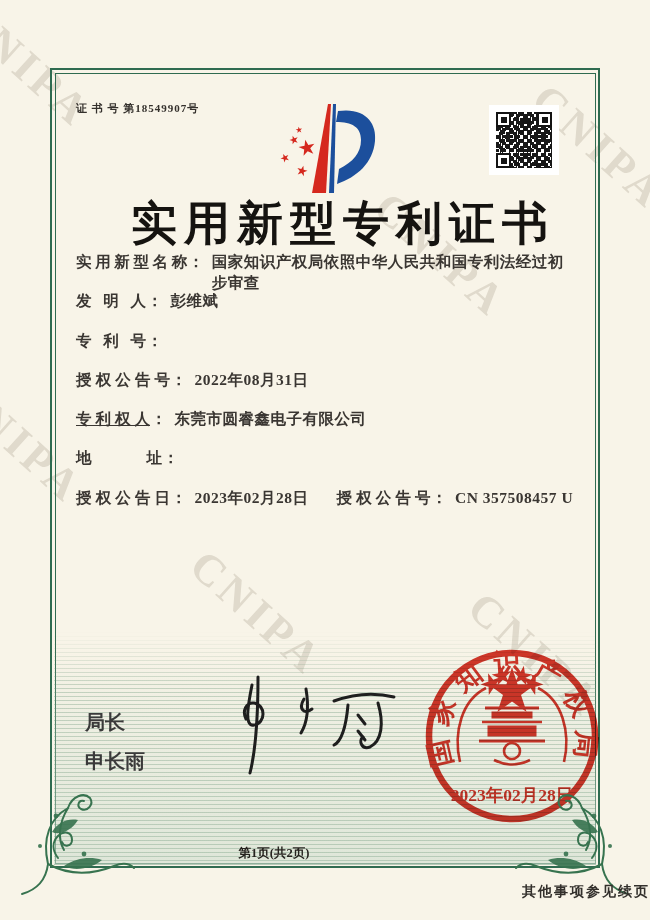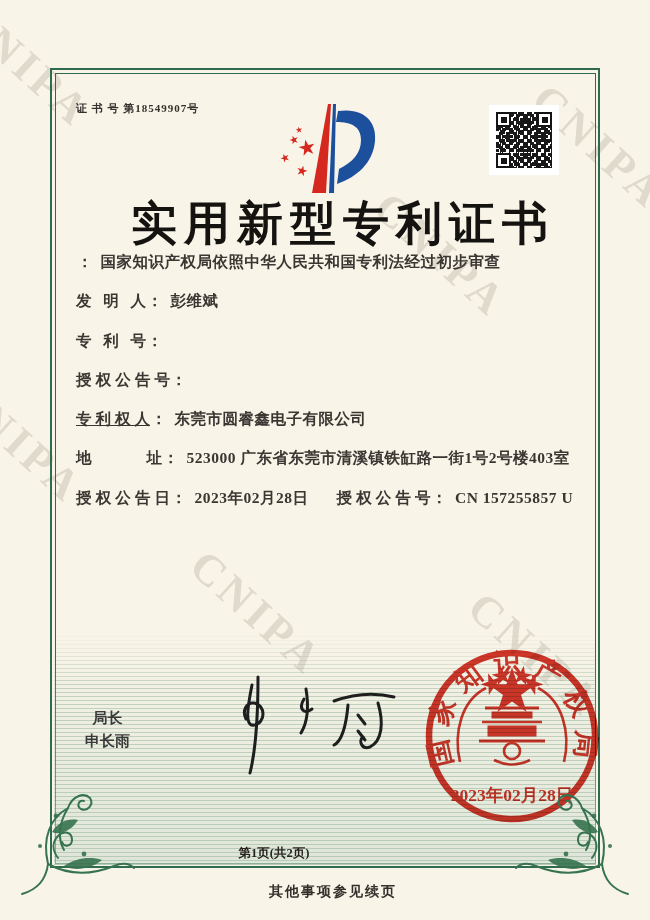--- a/index.html
+++ b/index.html
@@ -75,37 +75,37 @@
   
   .paras { position:absolute; left:78px; top:526px; width:494px; }
   .paras p {
     text-indent:2em; font-size:13.5px; line-height:1.83; letter-spacing:0.8px;
     color:#2d2a26; margin-bottom:3px; text-align:justify;
   }
   
   .signer {
     position:absolute; left:85px; top:709px;
     font-family:"Liberation Sans","DejaVu Sans",sans-serif;
-    font-size:15px; font-weight:bold; color:#3a3a3a;text-align:center;
-  }
-  .signer div + div { margin-top:4px; }
+    font-size:20px; font-weight:bold; color:#3a3a3a;
+  }
+  .signer div + div { margin-top:12px; }
   .signature { position:absolute; left:208px; top:670px; width:200px; height:112px; }
   
   .seal {
     position:absolute; left:424px; top:648px; width:176px; height:176px;
     mix-blend-mode:multiply; opacity:0.93;
   }
   
   .page-ind {
     position:absolute; left:50px; top:845px; width:448px;
     text-align:center; font-size:12.5px; font-weight:600; color:#26231f;
   }
   .footer-note {
     position:absolute; left:0; top:883px; width:650px;
-    text-align:center; font-size:14px; font-weight:600; letter-spacing:2px; color:#33302c;padding-left:16px;
+    text-align:right; font-size:14px; font-weight:600; letter-spacing:2px; color:#33302c;padding-left:16px;
   }
   
   .flourish { position:absolute; width:130px; height:130px; }
   .fl-left { left:6px; top:772px; }
   .fl-right { right:6px; top:772px; transform:scaleX(-1); }
 </style>
 </head>
 <body>
 
 <div class="wm" style="left:-18px; top:-8px;">CNIPA</div>
@@ -140,54 +140,55 @@
   <div class="qr-noise"></div>
   <div class="fp fp-tl"></div>
   <div class="fp fp-tr"></div>
   <div class="fp fp-bl"></div>
 </div>
 
 <div class="title">实用新型专利证书</div>
 
 <div class="fields">
   <div class="frow">
+    <span class="flabel w6">实用新型名称</span>
       <span class="fcolon">：</span>
       <span class="fval">国家知识产权局依照中华人民共和国专利法经过初步审查</span>
   </div>
   <div class="frow">
     <span class="flabel w3">发明人</span>
       <span class="fcolon">：</span>
       <span class="fval">彭维斌</span>
   </div>
   <div class="frow">
     <span class="flabel w3">专利号</span>
       <span class="fcolon">：</span>
   </div>
   <div class="frow">
     <span class="flabel w5">授权公告号</span>
       <span class="fcolon">：</span>
+      <span class="fval">2022年08月31日</span>
   </div>
   <div class="frow">
     <span class="flabel w4">专利权人</span>
       <span class="fcolon">：</span>
       <span class="fval">东莞市圆睿鑫电子有限公司</span>
   </div>
   <div class="frow">
     <span class="flabel w2">地址</span>
       <span class="fcolon">：</span>
-      <span class="fval">523000 广东省东莞市清溪镇铁缸路一街1号2号楼403室</span>
   </div>
   <div class="frow">
     <span class="flabel w5">授权公告日</span>
       <span class="fcolon">：</span>
       <span class="fval">2023年02月28日</span>
     <span class="grant-pair">
       <span class="flabel w5">授权公告号</span>
         <span class="fcolon">：</span>
-        <span class="fval">CN 157255857 U</span>
+        <span class="fval">CN 357508457 U</span>
     </span>
   </div>
 </div>
 
 <div class="paras">
 </div>
 
 <div class="signer">
   <div>局长</div>
   <div>申长雨</div>

